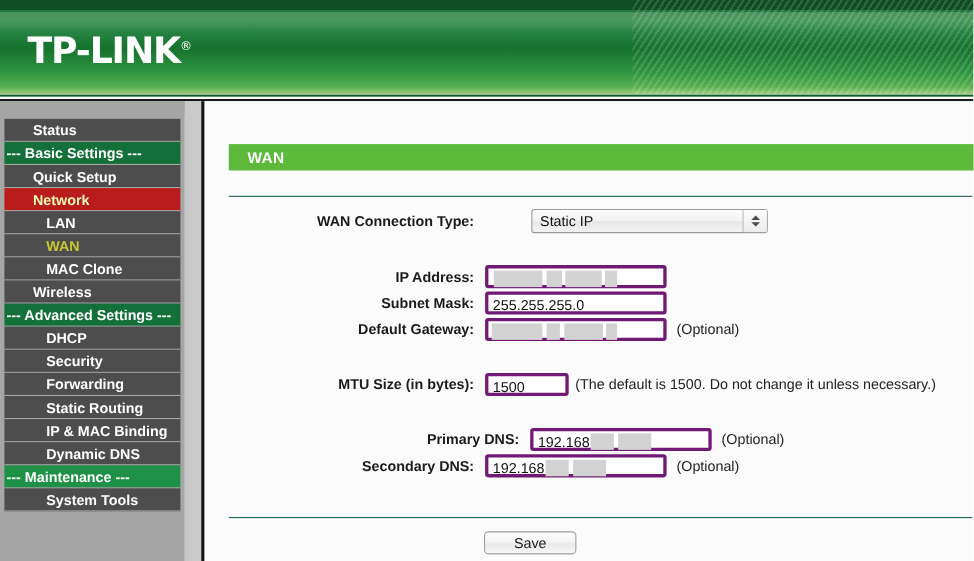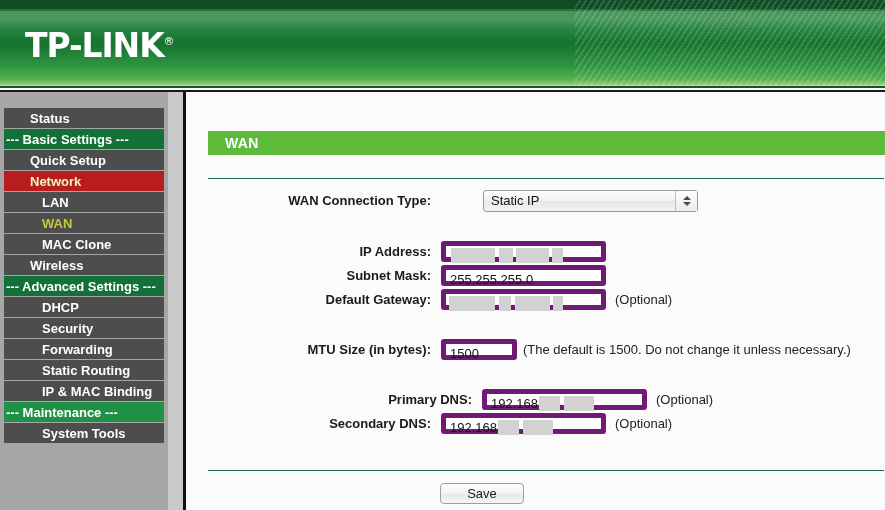--- a/index.html
+++ b/index.html
@@ -222,21 +222,21 @@
     width: 245px;
     height: 22px;
   }
 
   
   .txt {
     position: absolute;
     box-sizing: border-box;
     height: 21px;
     background: #ffffff;
-    border: 5px solid #701a75;
+    border: 3px solid #701a75;
     border-radius: 3px;
     font-family: "Liberation Sans", sans-serif;
     font-size: 13px;
     color: #111111;
     padding: 0 4px;
     line-height: 19px;
     outline: none;
   }
   .sel {
     position: absolute;
@@ -329,20 +329,21 @@
         <li class="lvl1"><span>LAN</span></li>
         <li class="sub-current"><span>WAN</span></li>
         <li class="lvl1"><span>MAC Clone</span></li>
         <li class="lvl0"><span>Wireless</span></li>
         <li class="section"><span>--- Advanced Settings ---</span></li>
         <li class="lvl1"><span>DHCP</span></li>
         <li class="lvl1"><span>Security</span></li>
         <li class="lvl1"><span>Forwarding</span></li>
         <li class="lvl1"><span>Static Routing</span></li>
         <li class="lvl1"><span>IP &amp; MAC Binding</span></li>
+        <li class="lvl1"><span>Dynamic DNS</span></li>
         <li class="section light"><span>--- Maintenance ---</span></li>
         <li class="lvl1"><span>System Tools</span></li>
       </ul>
   </div>
   <div class="sidebar-rightedge"></div>
   <div class="sidebar-border"></div>
 
   <div class="content">
 
     <div class="panel-title">WAN</div>

